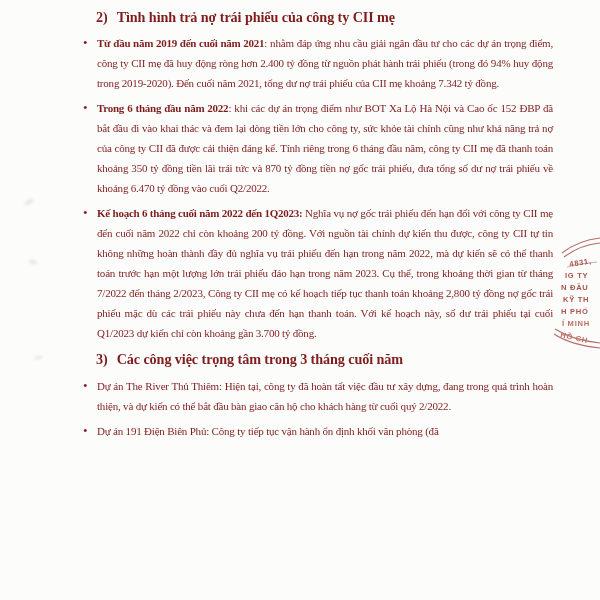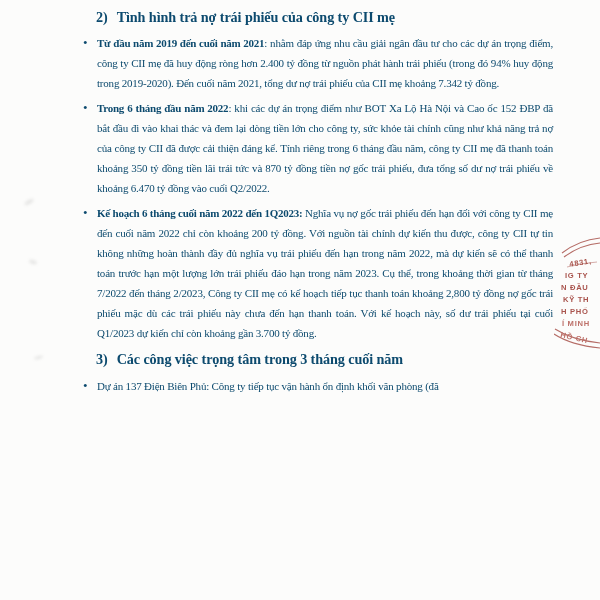--- a/index.html
+++ b/index.html
@@ -6,21 +6,21 @@
   body{
     width:600px;height:600px;
     font-family:"Liberation Serif","DejaVu Serif",serif;
     background:#e9e9e9;
   }
   .page{
     position:relative;
     width:600px;height:600px;
     background:#fcfcfb;
     overflow:hidden;
-    color:#0c4a6e;
+    color:#7f1d1d;
   }
   .content{
     position:absolute;
     left:96px;top:7px;
     width:461px;
   }
   h2.sec-heading{
     font-size:14.2px;
     font-weight:bold;
     margin:0 0 6px 0;
@@ -85,21 +85,22 @@
 
     <ul class="bullets">
       <li><b>Từ đầu năm 2019 đến cuối năm 2021</b><span>: nhằm đáp ứng nhu cầu giải ngân đầu tư cho các dự án trọng điểm, công ty CII mẹ đã huy động ròng hơn 2.400 tỷ đồng từ nguồn phát hành trái phiếu (trong đó 94% huy động trong 2019-2020). Đến cuối năm 2021, tổng dư nợ trái phiếu của CII mẹ khoảng 7.342 tỷ đồng.</span></li>
       <li><b>Trong 6 tháng đầu năm 2022</b><span>: khi các dự án trọng điểm như BOT Xa Lộ Hà Nội và Cao ốc 152 ĐBP đã bắt đầu đi vào khai thác và đem lại dòng tiền lớn cho công ty, sức khỏe tài chính cũng như khả năng trả nợ của công ty CII đã được cải thiện đáng kể. Tính riêng trong 6 tháng đầu năm, công ty CII mẹ đã thanh toán khoảng 350 tỷ đồng tiền lãi trái tức và 870 tỷ đồng tiền nợ gốc trái phiếu, đưa tổng số dư nợ trái phiếu về khoảng 6.470 tỷ đồng vào cuối Q2/2022.</span></li>
       <li><b>Kế hoạch 6 tháng cuối năm 2022 đến 1Q2023:</b><span> Nghĩa vụ nợ gốc trái phiếu đến hạn đối với công ty CII mẹ đến cuối năm 2022 chỉ còn khoảng 200 tỷ đồng. Với nguồn tài chính dự kiến thu được, công ty CII tự tin không những hoàn thành đầy đủ nghĩa vụ trái phiếu đến hạn trong năm 2022, mà dự kiến sẽ có thể thanh toán trước hạn một lượng lớn trái phiếu đáo hạn trong năm 2023. Cụ thể, trong khoảng thời gian từ tháng 7/2022 đến tháng 2/2023, Công ty CII mẹ có kế hoạch tiếp tục thanh toán khoảng 2,800 tỷ đồng nợ gốc trái phiếu mặc dù các trái phiếu này chưa đến hạn thanh toán. Với kế hoạch này, số dư trái phiếu tại cuối Q1/2023 dự kiến chỉ còn khoảng gần 3.700 tỷ đồng.</span></li>
     </ul>
 
     <h2 class="sec-heading second"><span class="sec-num">3)</span><span>Các công việc trọng tâm trong 3 tháng cuối năm</span></h2>
 
     <ul class="bullets">
-      <li><span>Dự án 137 Điện Biên Phủ: Công ty tiếp tục vận hành ổn định khối văn phòng (đã</span></li>
+      <li><span>Dự án The River Thủ Thiêm: Hiện tại, công ty đã hoàn tất việc đầu tư xây dựng, đang trong quá trình hoàn thiện, và dự kiến có thể bắt đầu bàn giao căn hộ cho khách hàng từ cuối quý 2/2022.</span></li>
+      <li><span>Dự án 191 Điện Biên Phủ: Công ty tiếp tục vận hành ổn định khối văn phòng (đã</span></li>
     </ul>
 
   </div>
 
   <svg class="stamp" viewBox="0 0 46 114" width="46" height="114">
     <g stroke="#a9544d" stroke-width="1.1" fill="none" opacity="0.85">
       <path d="M8,17 Q25,4 46,2"></path>
       <path d="M10,21 Q26,9 46,7"></path>
       <path d="M1,93 Q18,104 46,107"></path>
       <path d="M0,98 Q17,109 46,112"></path>

